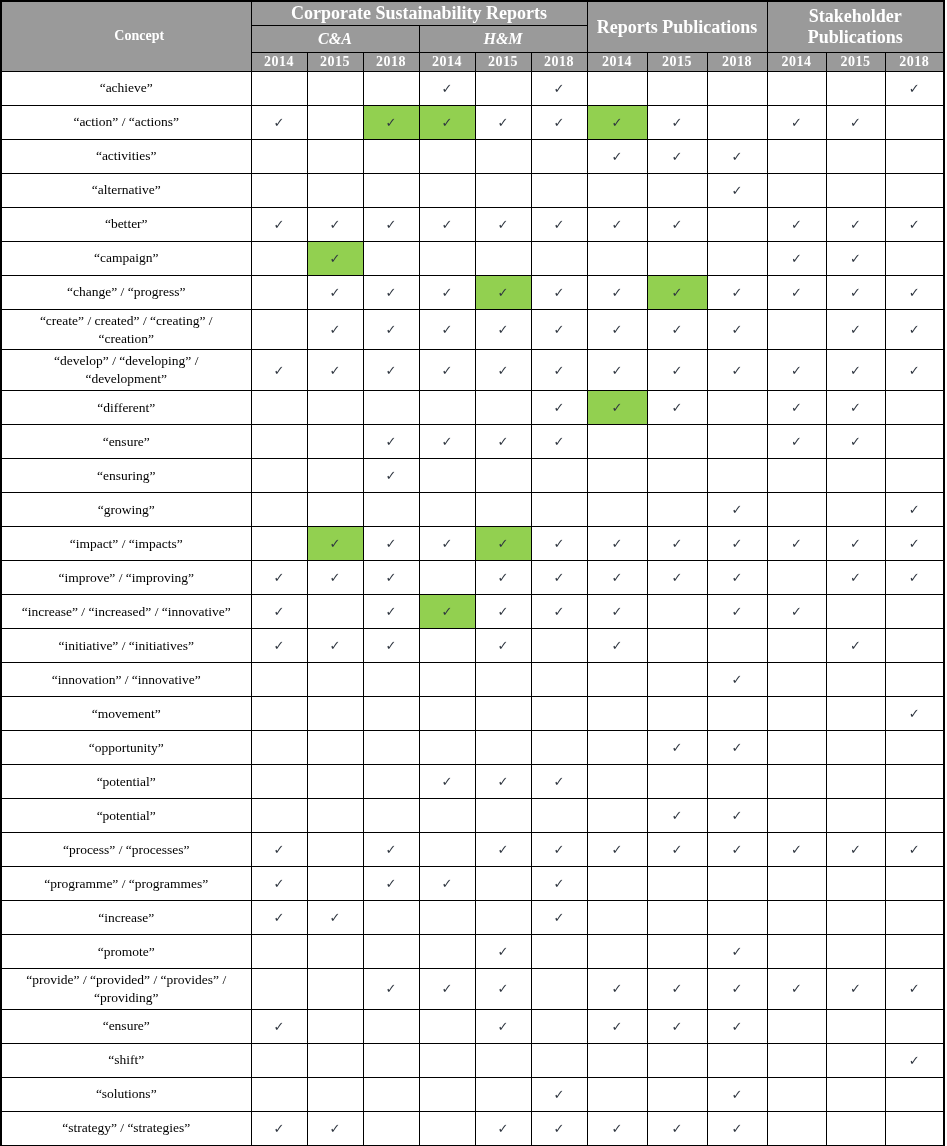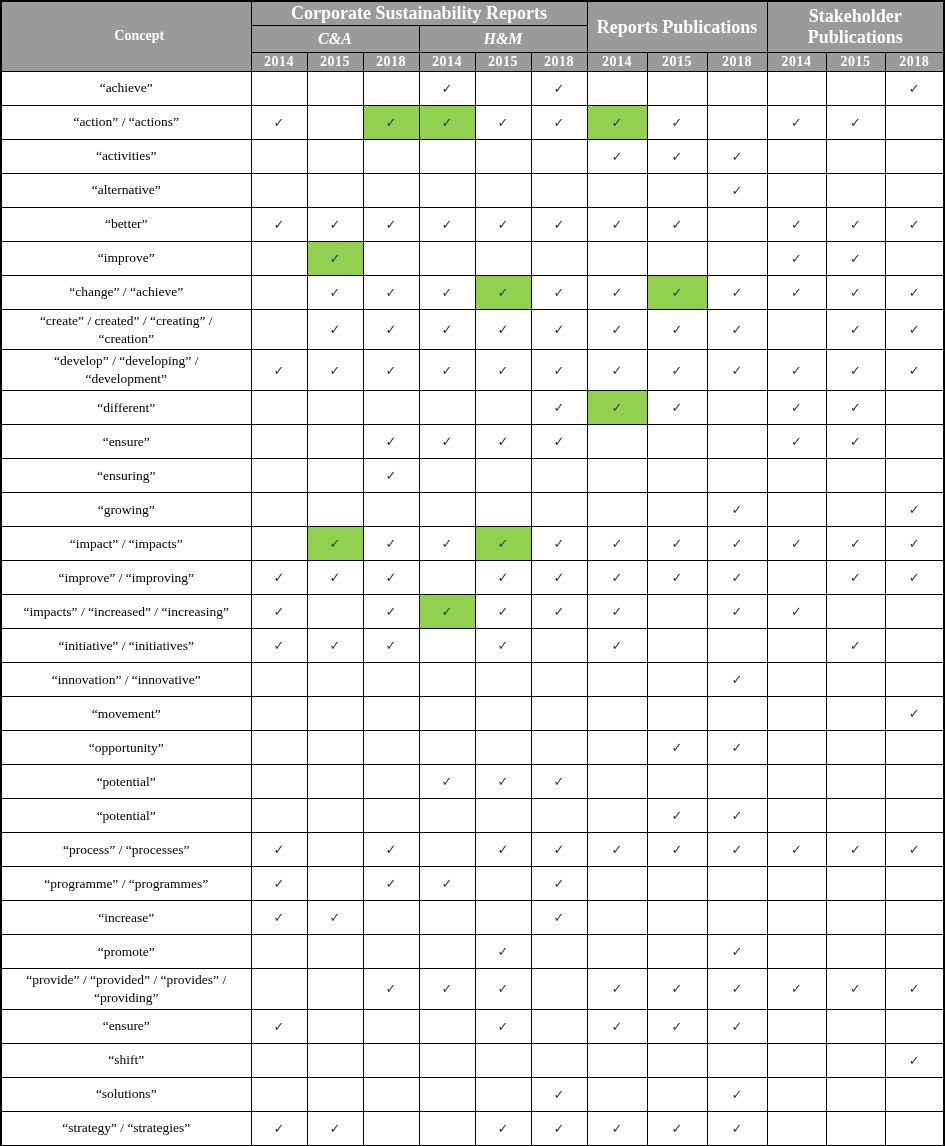--- a/index.html
+++ b/index.html
@@ -163,36 +163,36 @@
           <td class="mark"><span>✓</span></td>
           <td class="mark"><span>✓</span></td>
           <td class="mark"><span>✓</span></td>
           <td class="mark"><span>✓</span></td>
           <td class="mark"></td>
           <td class="mark"><span>✓</span></td>
           <td class="mark"><span>✓</span></td>
           <td class="mark"><span>✓</span></td>
         </tr>
         <tr>
-          <td class="concept">“improve”</td>
-          <td class="mark"></td>
-          <td class="mark hl"><span>✓</span></td>
-          <td class="mark"></td>
-          <td class="mark"></td>
-          <td class="mark"></td>
-          <td class="mark"></td>
-          <td class="mark"></td>
-          <td class="mark"></td>
-          <td class="mark"></td>
-          <td class="mark"><span>✓</span></td>
-          <td class="mark"><span>✓</span></td>
-          <td class="mark"></td>
-        </tr>
-        <tr>
-          <td class="concept">“change” / “achieve”</td>
+          <td class="concept">“campaign”</td>
+          <td class="mark"></td>
+          <td class="mark hl"><span>✓</span></td>
+          <td class="mark"></td>
+          <td class="mark"></td>
+          <td class="mark"></td>
+          <td class="mark"></td>
+          <td class="mark"></td>
+          <td class="mark"></td>
+          <td class="mark"></td>
+          <td class="mark"><span>✓</span></td>
+          <td class="mark"><span>✓</span></td>
+          <td class="mark"></td>
+        </tr>
+        <tr>
+          <td class="concept">“change” / “progress”</td>
           <td class="mark"></td>
           <td class="mark"><span>✓</span></td>
           <td class="mark"><span>✓</span></td>
           <td class="mark"><span>✓</span></td>
           <td class="mark hl"><span>✓</span></td>
           <td class="mark"><span>✓</span></td>
           <td class="mark"><span>✓</span></td>
           <td class="mark hl"><span>✓</span></td>
           <td class="mark"><span>✓</span></td>
           <td class="mark"><span>✓</span></td>
@@ -313,21 +313,21 @@
           <td class="mark"><span>✓</span></td>
           <td class="mark"><span>✓</span></td>
           <td class="mark"><span>✓</span></td>
           <td class="mark"><span>✓</span></td>
           <td class="mark"><span>✓</span></td>
           <td class="mark"></td>
           <td class="mark"><span>✓</span></td>
           <td class="mark"><span>✓</span></td>
         </tr>
         <tr>
-          <td class="concept">“impacts” / “increased” / “increasing”</td>
+          <td class="concept">“increase” / “increased” / “innovative”</td>
           <td class="mark"><span>✓</span></td>
           <td class="mark"></td>
           <td class="mark"><span>✓</span></td>
           <td class="mark hl"><span>✓</span></td>
           <td class="mark"><span>✓</span></td>
           <td class="mark"><span>✓</span></td>
           <td class="mark"><span>✓</span></td>
           <td class="mark"></td>
           <td class="mark"><span>✓</span></td>
           <td class="mark"><span>✓</span></td>

